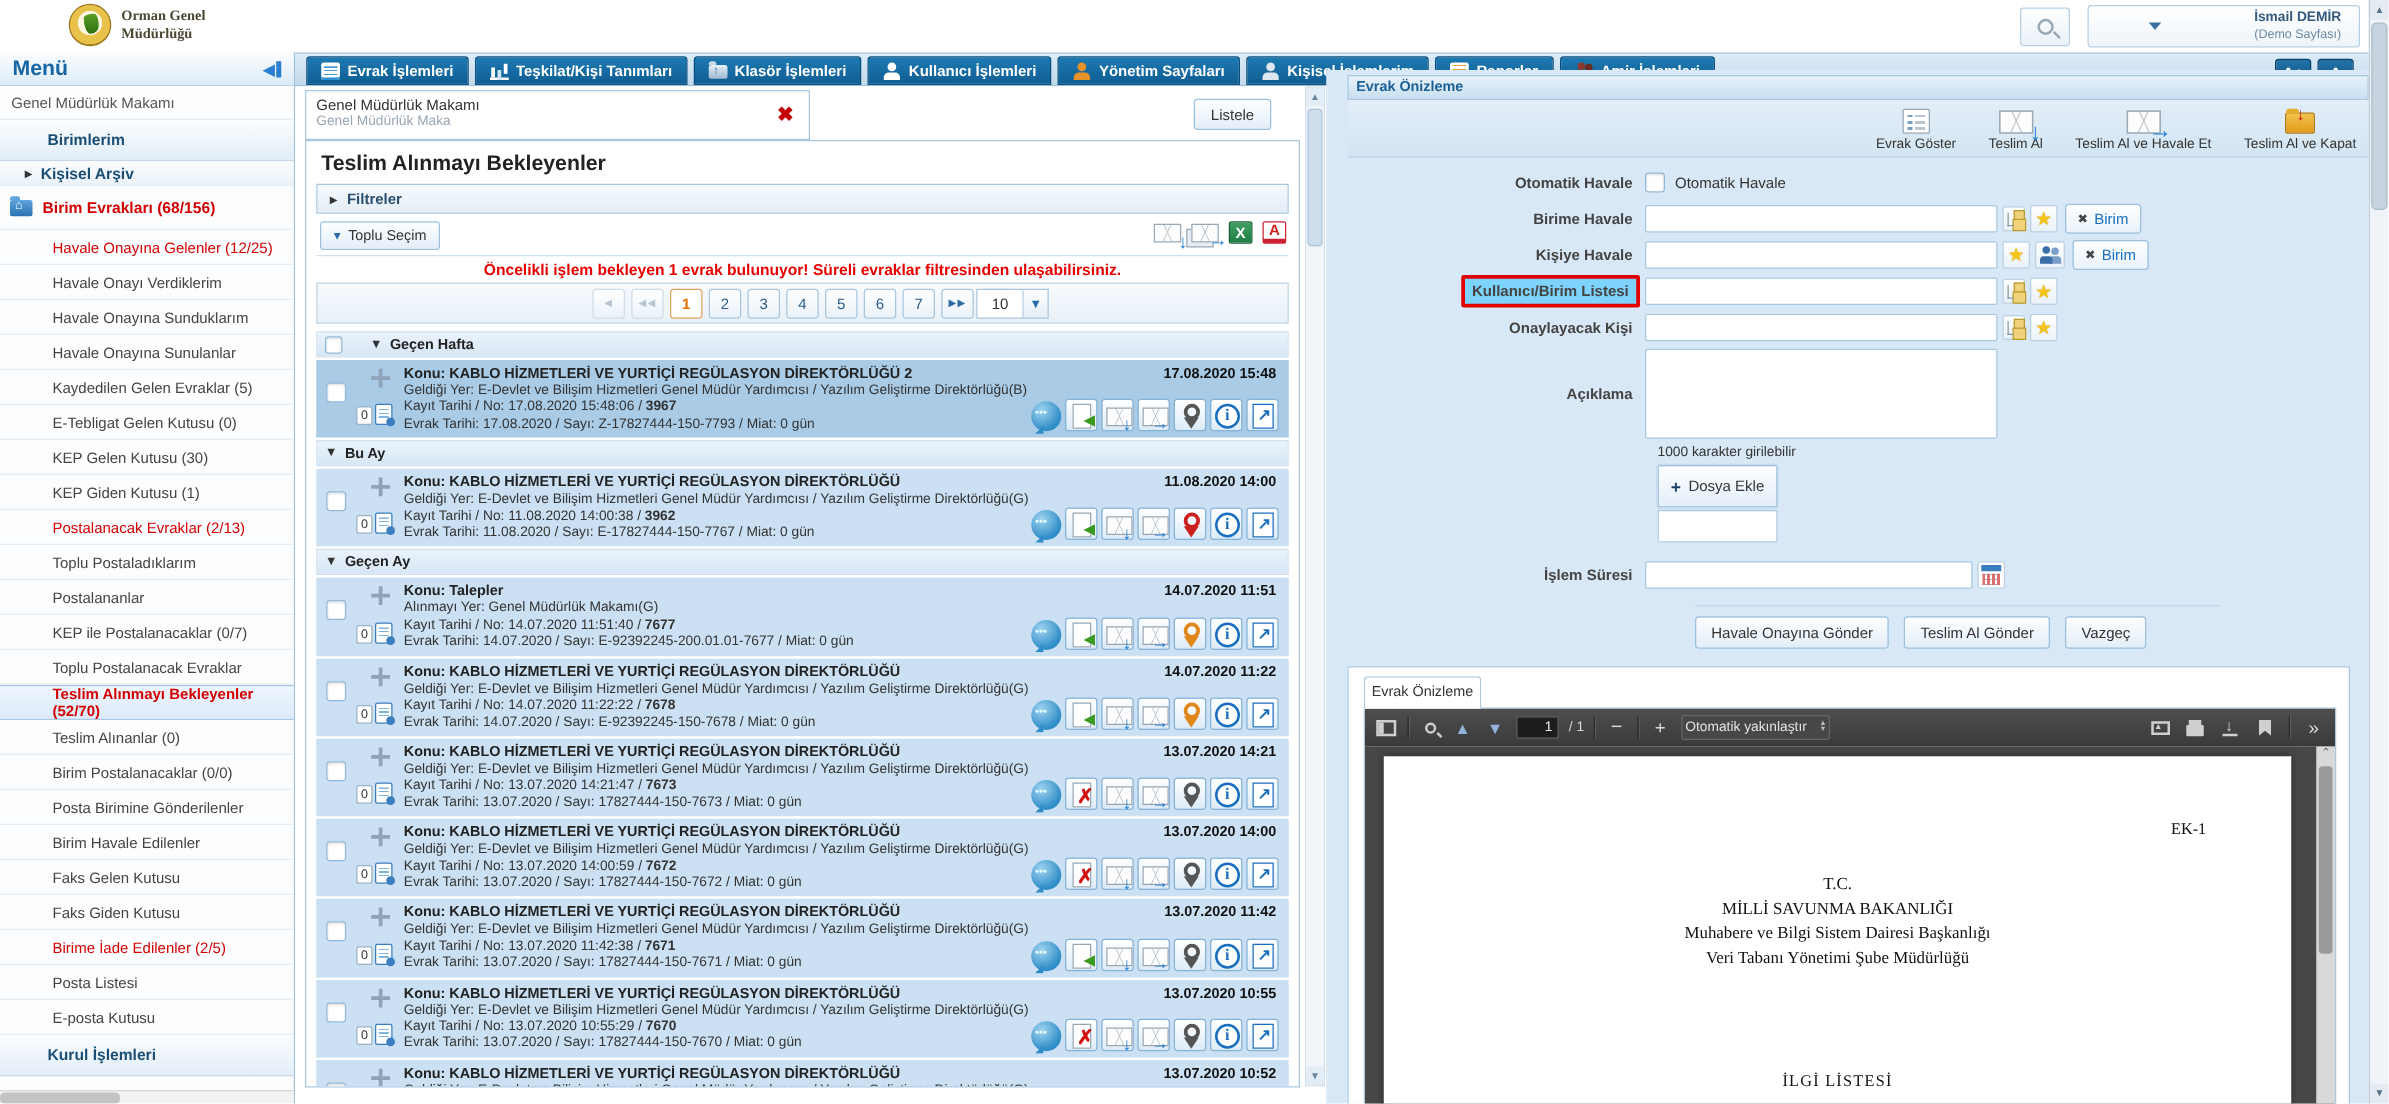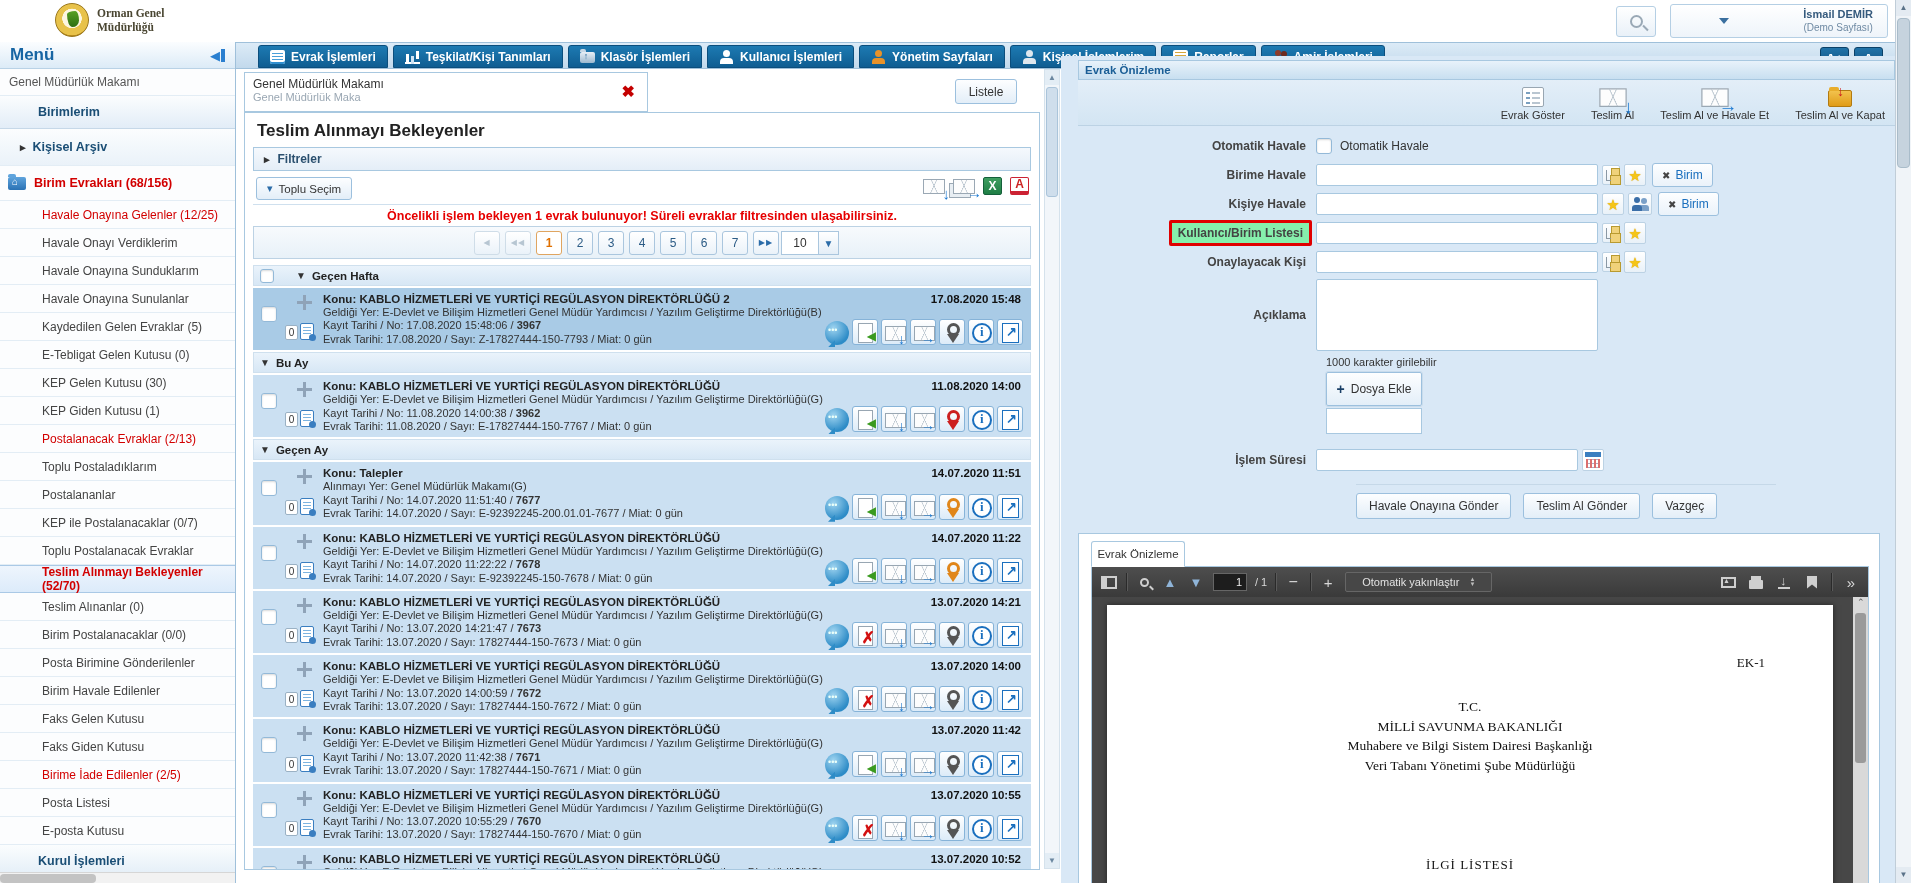--- a/index.html
+++ b/index.html
@@ -17,21 +17,21 @@
   .mag { width:13px; height:13px; border:2px solid #9aa9b6; border-radius:50%; position:relative; }
   .mag::after { content:""; position:absolute; left:10px; top:10px; width:7px; height:2px; background:#9aa9b6; transform:rotate(45deg); }
   .userbox { position:absolute; left:1670px; top:4px; width:218px; height:34px; border:1px solid #b5cfe4; border-radius:3px; background:linear-gradient(#ffffff,#eef4fa); display:flex; align-items:center; }
   .userbox .caret { margin-left:48px; width:0; height:0; border-left:5px solid transparent; border-right:5px solid transparent; border-top:6px solid #3a6f9f; }
   .usertext { margin-left:auto; margin-right:14px; text-align:center; line-height:1.2; }
   .usertext .nm { font-size:11px; color:#355a7d; font-weight:bold; }
   .usertext .sub { font-size:10px; color:#6f8aa3; }
 
   
   .navstrip { position:absolute; left:236px; top:42px; width:1659px; height:27px; background:linear-gradient(#dcebf7,#c2d9ec); border-top:1px solid #9fc0da; border-bottom:1px solid #9fc0da; }
-  .tabs { position:absolute; left:22px; top:2px; display:flex; gap:5px; }
+  .tabs { position:absolute; left:9px; top:2px; display:flex; gap:5px; }
   .tab { height:23px; background:linear-gradient(#1d7ab2,#0f5d92); border:1px solid #0b4e7d; border-radius:3px 3px 0 0; color:#fff; font-weight:bold; font-size:12px; display:flex; align-items:center; gap:6px; padding:0 11px; white-space:nowrap; }
   .tabic { width:15px; height:14px; display:inline-block; position:relative; }
   .ti-document { background:#fff; border-radius:2px; box-shadow:inset 0 -2px 0 #2f8fd0; }
   .ti-document::before { content:""; position:absolute; left:2px; top:3px; right:2px; height:7px; background:repeating-linear-gradient(#4a9fd8 0 1px, transparent 1px 3px); }
   .ti-chart { border-bottom:2px solid #fff; }
   .ti-chart::before { content:""; position:absolute; bottom:0; left:1px; width:3px; height:8px; background:#fff; box-shadow:5px 2px 0 #cfe4f5, 10px -3px 0 #fff; }
   .ti-folder { background:linear-gradient(#e8eff6,#9db9cf); border-radius:2px; margin-top:2px; height:11px; }
   .ti-folder::before { content:""; position:absolute; top:-3px; left:0; width:6px; height:3px; background:#c7d8e6; border-radius:2px 2px 0 0; }
   .ti-folder::after { content:"↑"; position:absolute; left:4px; top:-1px; font-size:9px; color:#2f6f9f; font-weight:bold; }
   .ti-person::before { content:""; position:absolute; left:4px; top:0; width:7px; height:7px; border-radius:50%; background:#fff; }
@@ -46,21 +46,21 @@
   .fbtn { min-width:29px; height:23px; background:linear-gradient(#2173a8,#124f7e); border:1px solid #0b4168; border-radius:3px; color:#fff; font-weight:bold; font-size:13px; display:flex; align-items:center; justify-content:center; padding:0 5px; }
 
   
   .sidebar { position:absolute; left:0; top:42px; width:236px; height:841px; background:#fdfdfd; border-right:1px solid #9fc0da; overflow:hidden; }
   .menuhdr { height:27px; background:linear-gradient(#fbfdff,#dcebf7); border-bottom:1px solid #b9d2e6; display:flex; align-items:center; padding:0 10px; }
   .menuhdr .ttl { font-size:17px; font-weight:bold; color:#1765a3; }
   .collapse { margin-left:auto; color:#2a7fd0; font-size:13px; border-right:4px solid #2a7fd0; padding-right:1px; line-height:1; }
   .s-item { display:flex; align-items:center; font-size:12px; color:#444; border-bottom:1px solid #e3edf5; background:#fcfdfe; position:relative; }
   .s-plain { height:27px; padding-left:9px; color:#555; }
   .s-section { height:33px; padding-left:38px; font-weight:bold; font-size:12.5px; color:#1a4e75; background:linear-gradient(#fbfdfe,#e2edf7); border-bottom:1px solid #c6d8e8; }
-  .s-expand { height:37px; padding-left:20px; font-weight:bold; font-size:12.5px; color:#1a4e75; background:linear-gradient(#fbfdfe,#eaf2f9); }
+  .s-expand { height:20px; padding-left:20px; font-weight:bold; font-size:12.5px; color:#1a4e75; background:linear-gradient(#fbfdfe,#eaf2f9); }
   .s-expand::before { content:"▸"; color:#333; font-size:11px; margin-right:7px; }
   .s-folder { height:35px; padding-left:8px; font-weight:bold; font-size:12.5px;text-align:right; }
   .s-child { height:28px; padding-left:42px; }
   .red { color:#d20000 !important; }
   .s-folder.red { color:#d20000; }
   .s-sel { background:linear-gradient(#eef5fd,#dcebfa); border-top:1px solid #aac9e6; border-bottom:1px solid #aac9e6; font-weight:bold; }
   .fold-ic { width:18px; height:13px; background:linear-gradient(#5fa4dd,#2a72b4); border-radius:2px; margin-right:8px; position:relative; }
   .fold-ic::before { content:""; position:absolute; top:-3px; left:0; width:8px; height:3px; background:#5fa4dd; border-radius:2px 2px 0 0; }
   .fold-ic::after { content:"⌂"; position:absolute; left:4px; top:-1px; color:#fff; font-size:10px; }
   .sb-hscroll { position:absolute; left:0; bottom:0; width:236px; height:11px; background:#f2f2f2; border-top:1px solid #d6d6d6; }
@@ -155,21 +155,21 @@
   .ai-list::before { content:""; position:absolute; left:3px; top:4px; width:4px; height:12px; background:repeating-linear-gradient(#7aa0c0 0 2px, transparent 2px 5px); }
   .ai-list::after { content:""; position:absolute; left:9px; top:4px; right:3px; height:12px; background:repeating-linear-gradient(#b9c6d1 0 2px, transparent 2px 5px); box-shadow:6px -6px 0 -4px #e07000; }
   .bigmail { transform:scale(1.25); transform-origin:bottom center; }
   .ai-folder { width:24px; height:17px; background:linear-gradient(#f2c24d,#e09c18); border:1px solid #b27a10; border-radius:2px; position:relative; }
   .ai-folder::before { content:""; position:absolute; top:-4px; left:0; width:10px; height:4px; background:#e8ad2c; border-radius:2px 2px 0 0; }
   .ai-folder::after { content:"↓"; position:absolute; left:8px; top:-8px; color:#cc1f1f; font-weight:bold; font-size:14px; }
 
   .form { padding:8px 0 0 0; }
   .frow { display:flex; align-items:center; margin-bottom:5px; min-height:24px; }
   .flabel { width:238px; text-align:right; font-weight:bold; font-size:12px; color:#444; padding-right:10px; flex:none; }
-  .redbox { display:inline-block; border:3px solid #e00000; border-radius:2px; padding:3px 6px; background:#86efac; margin:-3px -6px -3px 0;text-align:right; }
+  .redbox { display:inline-block; border:3px solid #e00000; border-radius:2px; padding:3px 6px; background:#7dd3fc; margin:-3px -6px -3px 0;text-align:right; }
   .finput { width:282px; height:22px; background:#fff; border:1px solid #a8c8e0; border-radius:2px; }
   .fta { width:282px; height:72px; background:#fff; border:1px solid #a8c8e0; border-radius:2px; }
   .inpic { margin-left:4px; flex:none; }
   .orgic { width:18px; height:20px; position:relative; border:1px solid #bcd2e4; border-radius:2px; background:linear-gradient(#fff,#e9f1f8); }
   .orgic::before { content:""; position:absolute; left:8px; top:2px; width:7px; height:6px; background:#f0d27a; border:1px solid #b89a30; box-shadow:0 8px 0 #f0d27a, 0 8px 0 1px #b89a30; }
   .orgic::after { content:""; position:absolute; left:3px; top:4px; width:4px; height:10px; border-left:1px solid #8a98a4; border-bottom:1px solid #8a98a4; }
   .staric { width:22px; height:22px; border:1px solid #bcd2e4; border-radius:2px; background:linear-gradient(#fff,#e9f1f8); color:#f5c518; font-size:15px; text-align:center; line-height:21px; text-shadow:0 0 1px #c98f00; }
   .pplic { width:24px; height:22px; border:1px solid #bcd2e4; border-radius:2px; background:linear-gradient(#fff,#e9f1f8); position:relative; }
   .pplic::before { content:""; position:absolute; left:5px; top:3px; width:6px; height:6px; border-radius:50%; background:#3a6ea8; box-shadow:7px 1px 0 #7aa0c8; }
   .pplic::after { content:""; position:absolute; left:3px; bottom:3px; width:10px; height:6px; border-radius:3px 3px 0 0; background:#3a6ea8; box-shadow:7px 0 0 #7aa0c8; }
@@ -190,21 +190,21 @@
   .pdftab { position:absolute; left:12px; top:7px; width:94px; height:26px; background:#fff; border:1px solid #a8c8e0; border-bottom:1px solid #fff; border-radius:3px 3px 0 0; font-size:11.5px; color:#333; display:flex; align-items:center; justify-content:center; z-index:2; }
   .pdfbox { position:absolute; left:12px; top:32px; width:778px; height:330px; border:1px solid #a8c8e0; }
   .pdftoolbar { height:30px; background:linear-gradient(#4e4e4e,#3a3a3a); display:flex; align-items:center; gap:8px; padding:0 8px; color:#d8d8d8; }
   .pt-sep { width:1px; height:18px; background:#2a2a2a; box-shadow:1px 0 0 #5a5a5a; }
   .pt-ic { font-size:13px; color:#d8d8d8; display:flex; align-items:center; justify-content:center; min-width:18px; }
   .pt-sidebar { width:16px; height:13px; border:2px solid #cfcfcf; position:relative; }
   .pt-sidebar::before { content:""; position:absolute; left:0; top:0; bottom:0; width:4px; background:#cfcfcf; }
   .pt-mag { width:9px; height:9px; border:2px solid #cfcfcf; border-radius:50%; position:relative; }
   .pt-mag::after { content:""; position:absolute; left:7px; top:7px; width:5px; height:2px; background:#cfcfcf; transform:rotate(45deg); }
   .pt-pageinput { width:34px; height:18px; background:#1d1d1d; border:1px solid #666; color:#eee; font-size:11px; text-align:right; padding-right:4px; line-height:17px; }
-  .pt-zoomsel { height:20px; background:#474747; border:1px solid #666; border-radius:2px; display:flex; align-items:center; gap:10px; padding:0 16px; font-size:11px; color:#e2e2e2; }
+  .pt-zoomsel { height:20px; background:#474747; border:1px solid #666; border-radius:2px; display:flex; align-items:center; gap:10px; padding:0 2px; font-size:11px; color:#e2e2e2; }
   .updown { display:flex; flex-direction:column; font-size:6px; line-height:5px; color:#bbb; }
   .pt-right { margin-left:auto; display:flex; align-items:center; gap:10px; }
   .pt-present { width:15px; height:11px; border:2px solid #cfcfcf; position:relative; }
   .pt-present::after { content:"▴"; position:absolute; left:2px; top:-3px; font-size:8px; color:#cfcfcf; }
   .pt-print { width:14px; height:9px; background:#cfcfcf; border-radius:1px; position:relative; margin-top:4px; }
   .pt-print::before { content:""; position:absolute; left:2px; top:-4px; width:10px; height:4px; background:#cfcfcf; }
   .pt-down { position:relative; width:14px; height:14px; }
   .pt-down::before { content:"↓"; position:absolute; left:3px; top:-2px; font-weight:bold; color:#cfcfcf; }
   .pt-down::after { content:""; position:absolute; left:1px; bottom:0; width:12px; height:2px; background:#cfcfcf; }
   .pt-bm { width:10px; height:13px; background:#cfcfcf; clip-path:polygon(0 0,100% 0,100% 100%,50% 70%,0 100%); }

